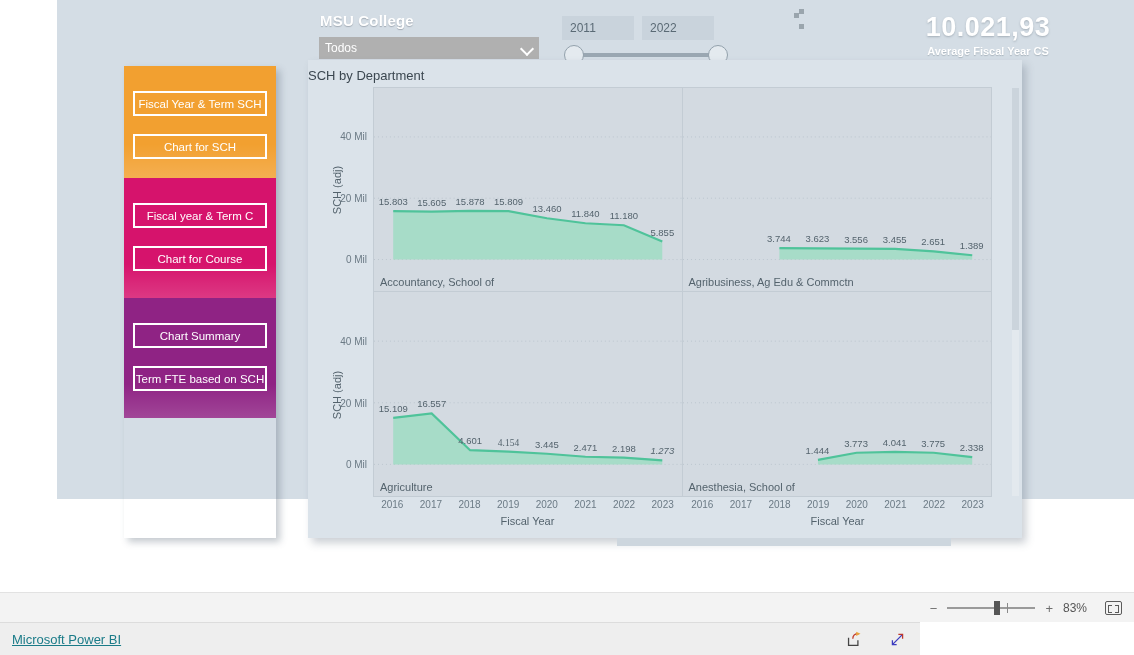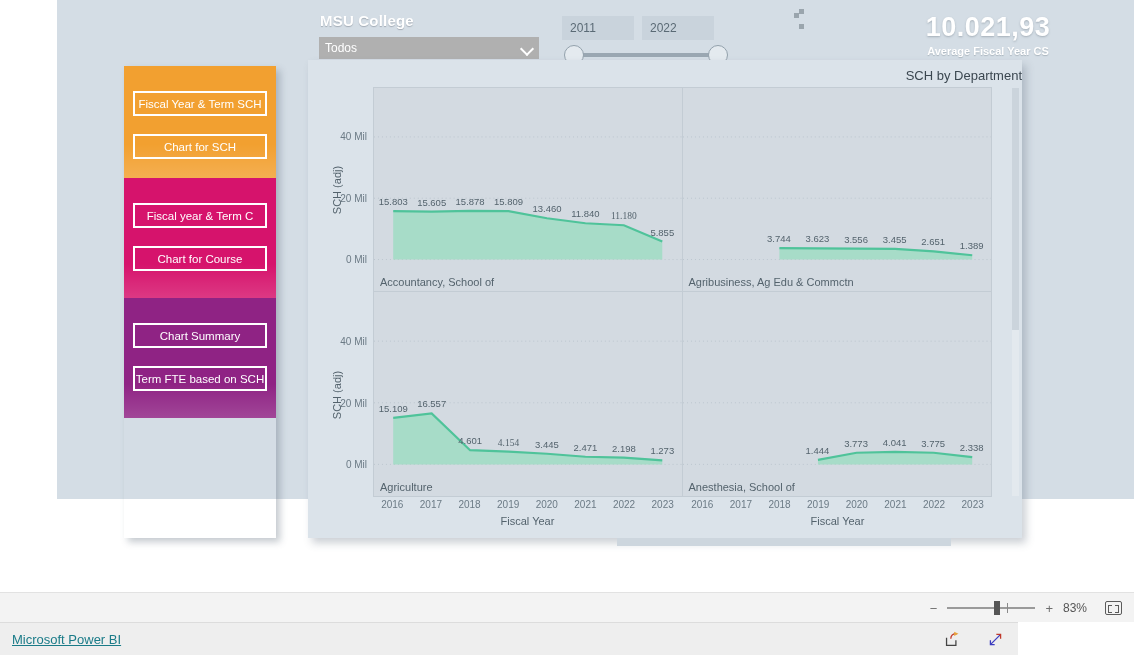--- a/index.html
+++ b/index.html
@@ -124,21 +124,21 @@
 
   
   #chart-panel {
     position: absolute; left: 251px; top: 60px;
     width: 714px; height: 478px;
     background: #dbe3ea;
     box-shadow: 4px 5px 8px rgba(85,100,115,.3);
   }
   #chart-title {
     position: absolute; top: 8px; left: 0; width: 100%;
-    text-align: right; font-size: 13px; color: #3b4750;
+    text-align: left; font-size: 13px; color: #3b4750;
   }
   #plot-area {
     position: absolute; left: 10px; top: 27px;
     width: 684px; height: 440px;
   }
   #small-multiples {
     position: absolute; left: 55px; top: 0;
     width: 619px; height: 410px;
     display: grid;
     grid-template-columns: 1fr 1fr;
@@ -234,21 +234,21 @@
   }
   #fit-btn::before, #fit-btn::after {
     content:""; position:absolute; top:3px; width:3px; height:6px;
     border: 1.2px solid #5b5b5b;
   }
   #fit-btn::before { left: 2px; border-right: none; }
   #fit-btn::after  { right: 2px; border-left: none; }
 
   #footer {
     position: absolute; left: 0; top: 622px;
-    width: 1018px; height: 33px;
+    width: 920px; height: 33px;
     background: #eeeeee; border-top: 1px solid #dcdcdc;
   }
   #pbi-link {
     position: absolute; left: 12px; top: 9px;
     font-size: 13px; color: #1a7b88; text-decoration: underline; cursor: pointer;
   }
   #footer-actions {
     position: absolute; right: 14px; top: 8px;
     display: flex; gap: 26px; align-items: center;
   }
@@ -312,21 +312,21 @@
                 <line x1="0" y1="49.16399999999999" x2="309" y2="49.16399999999999" stroke="#bcc6cf" stroke-width="1" stroke-dasharray="1 3"></line>
                 <path d="M19.3125 123.7004388 L57.9375 124.310358 L96.5625 123.4694088 L135.1875 123.68195639999999 L173.8125 130.917816 L212.4375 135.908064 L251.0625 137.941128 L289.6875 154.344258 L289.6875 172.38 L19.3125 172.38 Z" fill="#9fdcc3" opacity="0.85"></path>
                 <path d="M19.3125 123.7004388 L57.9375 124.310358 L96.5625 123.4694088 L135.1875 123.68195639999999 L173.8125 130.917816 L212.4375 135.908064 L251.0625 137.941128 L289.6875 154.344258" fill="none" stroke="#4fc39a" stroke-width="2.2"></path>
               </svg>
               <span class="dlabel" style="left: 6.25%; top: 58.6767%;">15.803</span>
               <span class="dlabel" style="left: 18.75%; top: 58.9757%;">15.605</span>
               <span class="dlabel" style="left: 31.25%; top: 58.5634%;">15.878</span>
               <span class="dlabel" style="left: 43.75%; top: 58.6676%;">15.809</span>
               <span class="dlabel" style="left: 56.25%; top: 62.2146%;">13.460</span>
               <span class="dlabel" style="left: 68.75%; top: 64.6608%;">11.840</span>
-              <span class="dlabel" style="left: 81.25%; top: 65.6574%; font-family: Liberation Serif, serif;">11.180</span>
+              <span class="dlabel" style="left: 81.25%; top: 65.6574%;">11.180</span>
               <span class="dlabel" style="left: 93.75%; top: 73.6982%;">5.855</span>
               <div class="sm-title">Accountancy, School of</div>
             </div>
             <div class="sm-cell">
               <svg class="sm-plot" viewBox="0 0 309 204" preserveAspectRatio="none">
                 <line x1="0" y1="172.38" x2="309" y2="172.38" stroke="#bcc6cf" stroke-width="1" stroke-dasharray="1 3"></line>
                 <line x1="0" y1="110.77199999999999" x2="309" y2="110.77199999999999" stroke="#bcc6cf" stroke-width="1" stroke-dasharray="1 3"></line>
                 <line x1="0" y1="49.16399999999999" x2="309" y2="49.16399999999999" stroke="#bcc6cf" stroke-width="1" stroke-dasharray="1 3"></line>
                 <path d="M96.5625 160.8469824 L135.1875 161.2197108 L173.8125 161.4260976 L212.4375 161.73721799999998 L251.0625 164.2138596 L289.6875 168.10132439999998 L289.6875 172.38 L96.5625 172.38 Z" fill="#9fdcc3" opacity="0.85"></path>
                 <path d="M96.5625 160.8469824 L135.1875 161.2197108 L173.8125 161.4260976 L212.4375 161.73721799999998 L251.0625 164.2138596 L289.6875 168.10132439999998" fill="none" stroke="#4fc39a" stroke-width="2.2"></path>
@@ -347,21 +347,21 @@
                 <path d="M19.3125 125.8382364 L57.9375 121.3778172 L96.5625 158.2070796 L135.1875 159.5840184 L173.8125 161.768022 L212.4375 164.76833159999998 L251.0625 165.6092808 L289.6875 168.4586508 L289.6875 172.38 L19.3125 172.38 Z" fill="#9fdcc3" opacity="0.85"></path>
                 <path d="M19.3125 125.8382364 L57.9375 121.3778172 L96.5625 158.2070796 L135.1875 159.5840184 L173.8125 161.768022 L212.4375 164.76833159999998 L251.0625 165.6092808 L289.6875 168.4586508" fill="none" stroke="#4fc39a" stroke-width="2.2"></path>
               </svg>
               <span class="dlabel" style="left: 6.25%; top: 59.7246%;">15.109</span>
               <span class="dlabel" style="left: 18.75%; top: 57.5381%;">16.557</span>
               <span class="dlabel" style="left: 31.25%; top: 75.5917%;">4.601</span>
               <span class="dlabel" style="left: 43.75%; top: 76.2667%; font-family: Liberation Serif, serif;">4.154</span>
               <span class="dlabel" style="left: 56.25%; top: 77.3373%;">3.445</span>
               <span class="dlabel" style="left: 68.75%; top: 78.808%;">2.471</span>
               <span class="dlabel" style="left: 81.25%; top: 79.2202%;">2.198</span>
-              <span class="dlabel" style="left: 93.75%; top: 80.617%;">1.273</span>
+              <span class="dlabel" style="left: 93.75%; top: 80.617%; font-style: italic;">1.273</span>
               <div class="sm-title">Agriculture</div>
             </div>
             <div class="sm-cell">
               <svg class="sm-plot" viewBox="0 0 309 204" preserveAspectRatio="none">
                 <line x1="0" y1="172.38" x2="309" y2="172.38" stroke="#bcc6cf" stroke-width="1" stroke-dasharray="1 3"></line>
                 <line x1="0" y1="110.77199999999999" x2="309" y2="110.77199999999999" stroke="#bcc6cf" stroke-width="1" stroke-dasharray="1 3"></line>
                 <line x1="0" y1="49.16399999999999" x2="309" y2="49.16399999999999" stroke="#bcc6cf" stroke-width="1" stroke-dasharray="1 3"></line>
                 <path d="M135.1875 167.93190239999998 L173.8125 160.7576508 L212.4375 159.9321036 L251.0625 160.75149 L289.6875 165.1780248 L289.6875 172.38 L135.1875 172.38 Z" fill="#9fdcc3" opacity="0.85"></path>
                 <path d="M135.1875 167.93190239999998 L173.8125 160.7576508 L212.4375 159.9321036 L251.0625 160.75149 L289.6875 165.1780248" fill="none" stroke="#4fc39a" stroke-width="2.2"></path>
               </svg>

